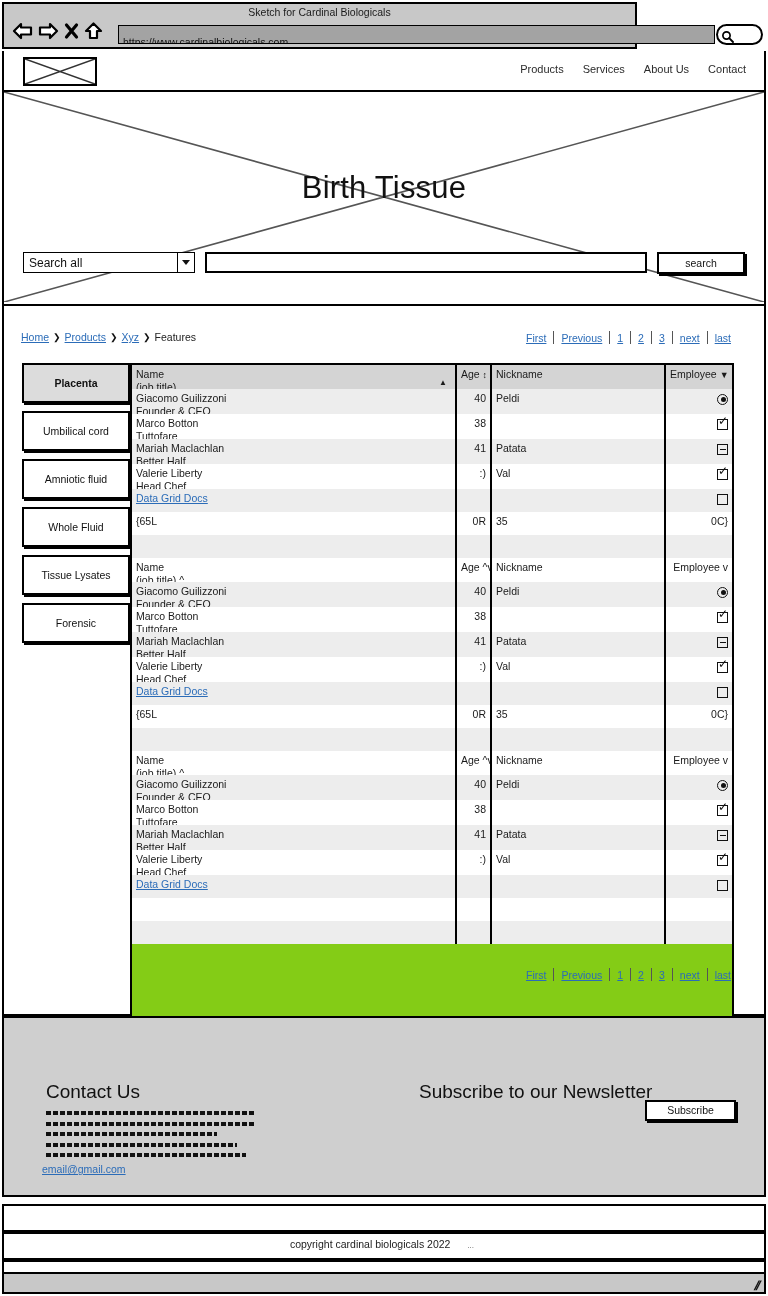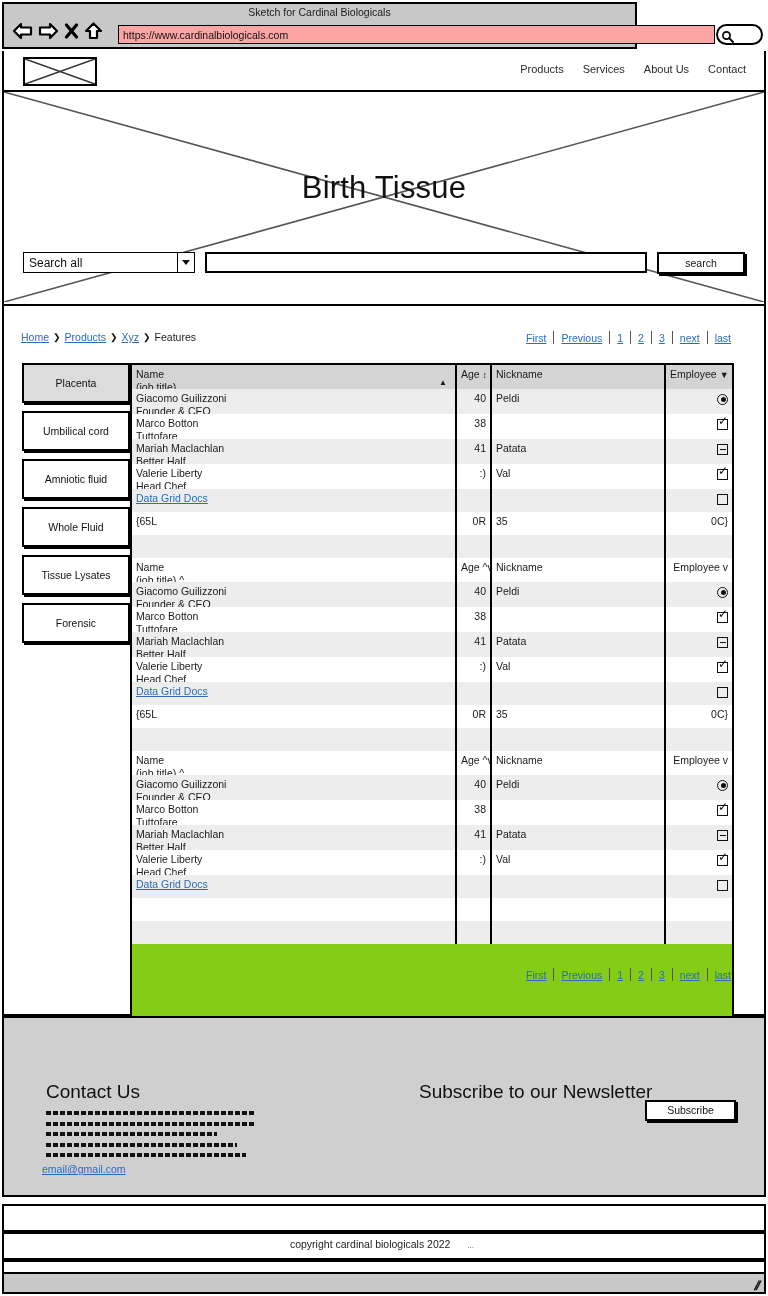--- a/index.html
+++ b/index.html
@@ -18,22 +18,22 @@
   }
   .chrome-title{
     position:absolute; left:0; top:2px; width:100%;
     text-align:center; font-size:10.5px; color:#1a1a1a;
   }
   .chrome-row{ position:absolute; left:0; top:17px; width:100%; height:30px; }
   .nav-icons{ position:absolute; left:8px; top:0px; display:flex; gap:5px; align-items:center;}
   .nav-icons svg{ display:block; }
   .url-bar{
     position:absolute; left:114px; top:4px; width:597px; height:19px;
-    background:#fca5a5; border:1.6px solid #000;
-    font-size:10.5px; color:#111; padding:2px 0 0 4px;
+    background:#a3a3a3; border:1.6px solid #000;
+    font-size:10.5px; color:#111; padding:9px 0 0 4px;
     line-height:15px; white-space:nowrap; overflow:hidden;
   }
   .chrome-search{
     position:absolute; left:712px; top:3px; width:47px; height:21px;
     background:#fff; border:2px solid #000; border-radius:11px;
   }
   .chrome-search .mag{ position:absolute; left:3px; top:3px; }
 
   
   .site-header{
@@ -113,21 +113,21 @@
 
   
   .sidebar{ position:absolute; left:18px; top:57px; width:108px; }
   .side-btn{
     width:108px; height:40px; margin-bottom:8px;
     border:2px solid #000; background:#fff;
     box-shadow:2px 2px 0 #000;
     display:flex; align-items:center; justify-content:center;
     font-size:10.5px; color:#111; cursor:pointer;
   }
-  .side-btn.active{ background:#dcdcdc; }
+  .side-btn.active{ background:#dcdcdc;font-weight:bold; }
 
   
   .grid{
     position:absolute; left:126px; top:57px; width:604px; height:704px;
     border:2px solid #000; background:#84cc16;
   }
   .grow{ display:flex; width:100%; position:relative; }
   .gcell{
     font-size:10.5px; color:#1a1a1a; padding:3px 4px 2px 4px;
     line-height:12.5px; overflow:hidden; white-space:nowrap;

